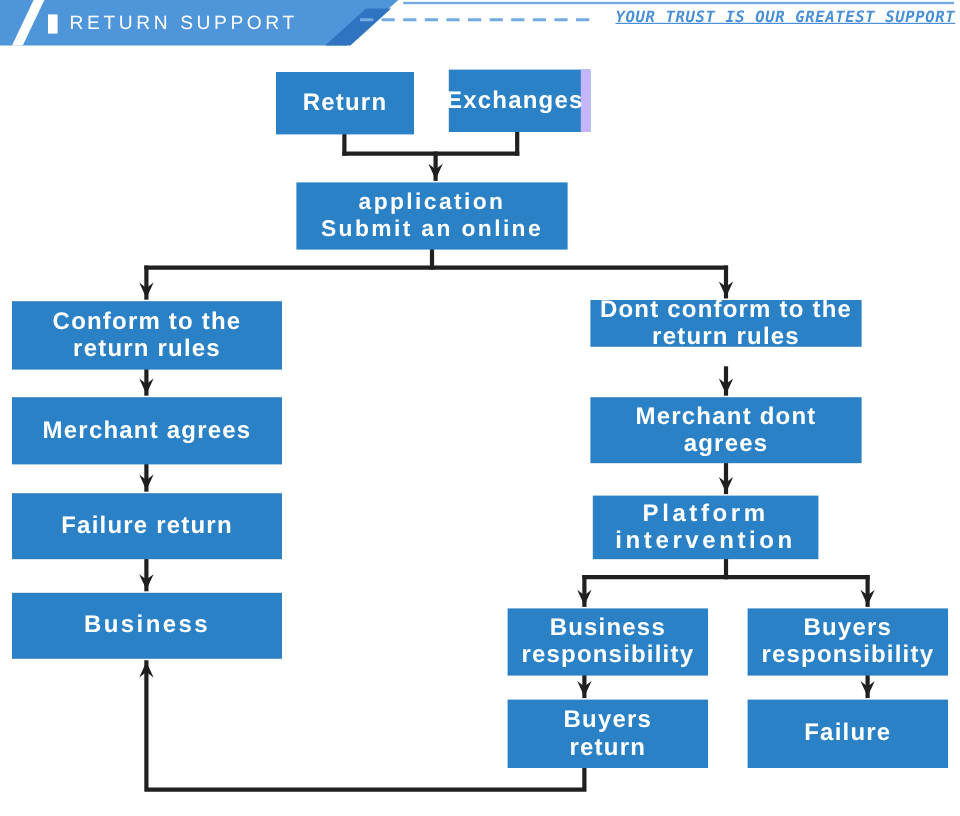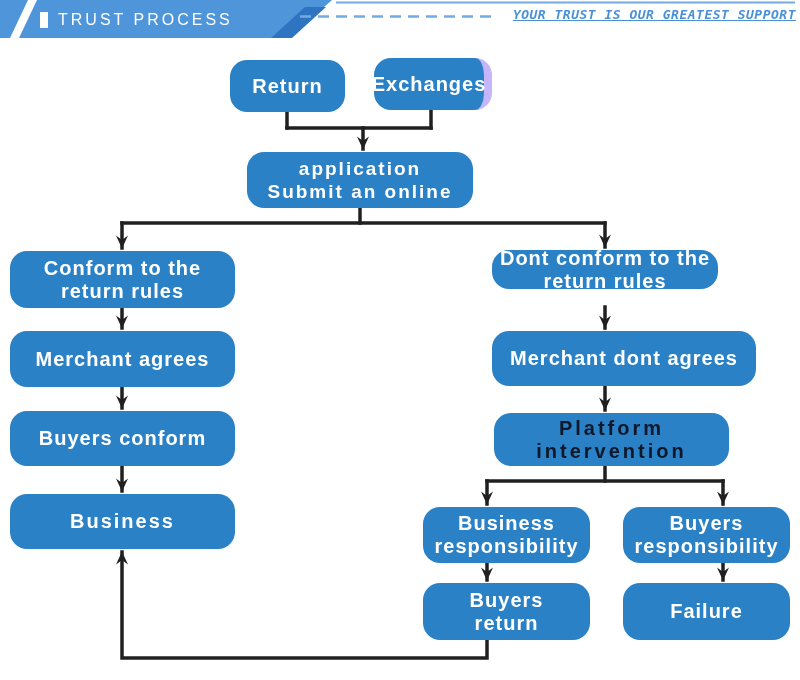--- a/index.html
+++ b/index.html
@@ -15,51 +15,51 @@
   .tagline{position:absolute;right:4px;top:7px;color:#4a90d8;
     font-family:"DejaVu Sans Mono",monospace;font-style:italic;font-weight:bold;
     font-size:13px;letter-spacing:0.5px;white-space:nowrap;text-decoration:underline;}
 
   
   .flow{position:absolute;left:0;top:0;width:800px;height:680px;}
   .connectors{position:absolute;left:0;top:0;z-index:1;}
   .node{position:absolute;z-index:2;background:#2b81c5;color:#ffffff;
     display:flex;flex-direction:column;align-items:center;justify-content:center;
     font-weight:bold;font-size:20px;letter-spacing:1px;line-height:23px;
-    text-align:center;box-sizing:border-box;border-radius:17px;}
+    text-align:center;box-sizing:border-box;}
   .node span{display:block;}
 
   .n-return            {left:230px;top:60px;width:115px;height:52px;}
   .n-exchanges         {left:374px;top:58px;width:118px;height:52px;border-right:8px solid #c4b5fd;}
   .n-submit            {left:247px;top:152px;width:226px;height:56px;letter-spacing:2px;font-size:19px;}
   .n-conform           {left:10px;top:251px;width:225px;height:57px;}
   .n-merchant-agrees   {left:10px;top:331px;width:225px;height:56px;}
   .n-buyers-return-left{left:10px;top:411px;width:225px;height:55px;}
   .n-success           {left:10px;top:494px;width:225px;height:55px;letter-spacing:2px;}
   .n-dont-conform      {left:492px;top:250px;width:226px;height:39px;}
-  .n-merchant-dont     {left:492px;top:331px;width:264px;height:55px;}
-  .n-platform          {left:494px;top:413px;width:235px;height:53px;color:#0f172a;letter-spacing:3px;}
+  .n-merchant-dont     {left:492px;top:331px;width:226px;height:55px;}
+  .n-platform          {left:494px;top:413px;width:188px;height:53px;color:#ffffff;letter-spacing:3px;}
   .n-business-resp     {left:423px;top:507px;width:167px;height:56px;}
   .n-buyers-resp       {left:623px;top:507px;width:167px;height:56px;}
   .n-buyers-return-right{left:423px;top:583px;width:167px;height:57px;}
   .n-failure           {left:623px;top:583px;width:167px;height:57px;}
 </style>
 </head>
 <body>
 
 <div class="header">
   <svg width="800" height="40">
     <polygon points="0,0 332,0 289,38 0,38" fill="#4e95da"></polygon>
     <polygon points="305,7 326,7 292,38 271,38" fill="#2f74c0"></polygon>
     <polygon points="10,38 28,0 37,0 19,38" fill="#ffffff"></polygon>
     <rect x="336" y="1.5" width="459" height="2" fill="#74aae2"></rect>
     <line x1="300" y1="16.5" x2="498" y2="16.5" stroke="#74aae2" stroke-width="2.5" stroke-dasharray="11,7"></line>
   </svg>
   <div class="title-marker"></div>
-  <div class="header-title">TRUST PROCESS</div>
+  <div class="header-title">RETURN SUPPORT</div>
   <div class="tagline">YOUR TRUST IS OUR GREATEST SUPPORT</div>
 </div>
 
 <div class="flow">
   <svg class="connectors" width="800" height="680">
     <defs>
       <marker id="ah" markerUnits="userSpaceOnUse" markerWidth="15" markerHeight="13" refX="13.5" refY="6.5" orient="auto">
         <path d="M1,0.5 L14,6.5 L1,12.5 L5.5,6.5 Z" fill="#202020"></path>
       </marker>
     </defs>
@@ -98,21 +98,21 @@
     <span>Submit an online</span>
   </div>
   <div class="node n-conform">
     <span>Conform to the</span>
     <span>return rules</span>
   </div>
   <div class="node n-merchant-agrees">
     <span>Merchant agrees</span>
   </div>
   <div class="node n-buyers-return-left">
-    <span>Buyers conform</span>
+    <span>Failure return</span>
   </div>
   <div class="node n-success">
     <span>Business</span>
   </div>
   <div class="node n-dont-conform">
     <span>Dont conform to the</span>
     <span>return rules</span>
   </div>
   <div class="node n-merchant-dont">
     <span>Merchant dont agrees</span>

